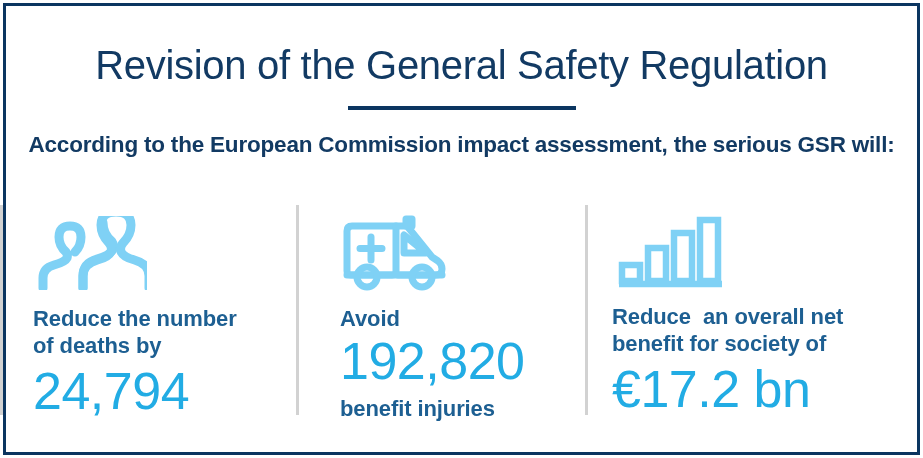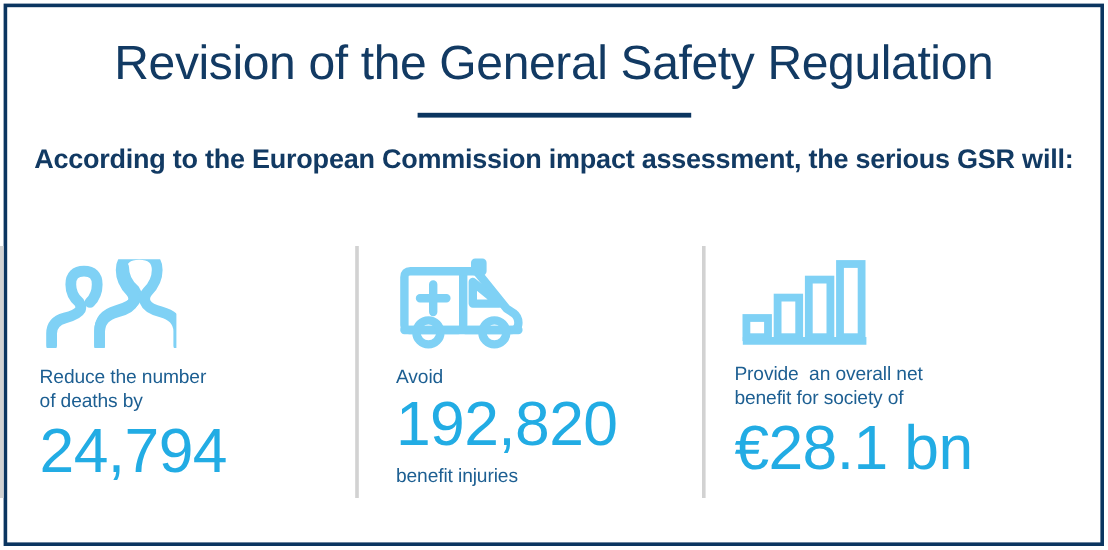--- a/index.html
+++ b/index.html
@@ -37,21 +37,21 @@
   
   .header {
     position: absolute;
     left: 0;
     top: 0;
     width: 923px;
     text-align: center;
   }
 
   .main-title {
-    margin: 0;
+    margin: 12px;
     padding-top: 30px;
     font-size: 40px;
     font-weight: 400;
     letter-spacing: -0.3px;
     color: #123a63;
     line-height: 1.15;
     white-space: nowrap;
   }
 
   .title-rule {
@@ -82,40 +82,40 @@
   }
 
   .column {
     position: relative;
     box-sizing: border-box;
     height: 210px;
     border-left: 3px solid #d2d2d2;
   }
 
   .col-1 { width: 296px; padding-left: 30px; }
-  .col-2 { width: 289px; padding-left: 31px; }
+  .col-2 { width: 289px; padding-left: 41px; }
   .col-3 { width: 338px; padding-left: 24px; }
 
   .icon-wrap {
     height: 96px;
     display: flex;
     align-items: center;
   }
   .icon-wrap-people    { padding-left: 4px; }
   .icon-wrap-ambulance { padding-left: 0px; }
   .icon-wrap-bars      { padding-left: 4px; }
 
   .stat-body {
     position: relative;
     line-height: 1.0;
   }
 
   .stat-label {
-    font-size: 16px;
-    font-weight: 400;
+    font-size: 22px;
+    font-weight: 700;
     color: #1d5f92;
     line-height: 1.24;
     letter-spacing: -0.1px;
     white-space: pre;
   }
 
   .stat-number {
     font-size: 52px;
     font-weight: 300;
     color: #22ace4;
@@ -207,20 +207,20 @@
           <g fill="none" stroke="#7fd1f5" stroke-width="6.5" stroke-linejoin="miter">
             <rect x="6" y="50" width="18" height="16"></rect>
             <rect x="32" y="33" width="18" height="33"></rect>
             <rect x="58" y="18" width="18" height="48"></rect>
             <rect x="84" y="5" width="18" height="61"></rect>
           </g>
           <path d="M3 69 L106 69" stroke="#7fd1f5" stroke-width="6.5" stroke-linecap="butt"></path>
         </svg>
       </div>
       <div class="stat-body">
-        <div class="stat-label">Provide  an overall net
+        <div class="stat-label">Reduce  an overall net
 benefit for society of</div>
-        <div class="stat-number">€28.1 bn</div>
+        <div class="stat-number">€17.2 bn</div>
       </div>
     </div>
 
   </div>
 </div>
 
 </body></html>

